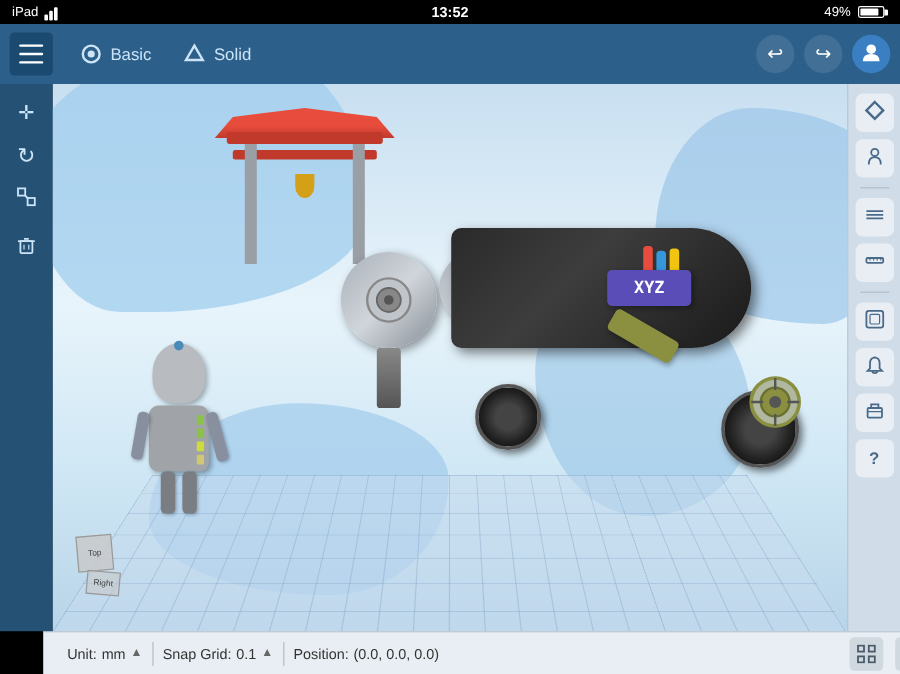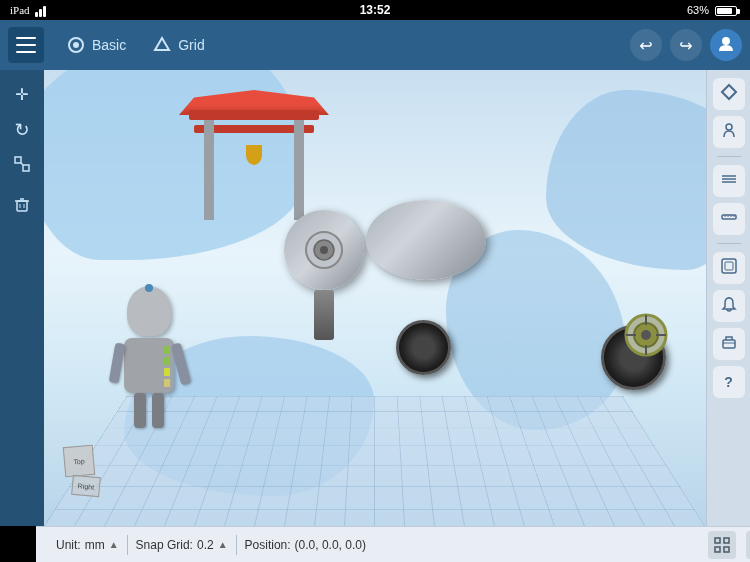--- a/index.html
+++ b/index.html
@@ -4,21 +4,21 @@
   <style>
     * { margin: 0; padding: 0; box-sizing: border-box; }
     body { width: 750px; height: 562px; overflow: hidden; font-family: -apple-system, 'Helvetica Neue', sans-serif; background: #000; }
 
     
     #status-bar {
       width: 750px; height: 20px; background: #000;
       display: flex; align-items: center; justify-content: space-between;
       padding: 0 10px; color: #fff; font-size: 11px;
     }
-    #status-bar .left { display: flex; align-items: center; gap: 5px; font-family: Liberation Serif, serif; }
+    #status-bar .left { display: flex; align-items: center; gap: 5px; }
     #status-bar .center { position: absolute; left: 50%; transform: translateX(-50%); font-size: 12px; font-weight: 600; color: #fff; }
     #status-bar .right { font-size: 11px; color: #fff; }
 
     
     #toolbar {
       width: 750px; height: 50px; background: #2c5f8a;
       display: flex; align-items: center; padding: 0 8px;
     }
     #menu-btn {
       width: 36px; height: 36px; background: #1a4a70; border-radius: 4px;
@@ -299,21 +299,21 @@
   <div class="left">
     <span>iPad</span>
     <span style="display:flex;align-items:flex-end;gap:1px;height:14px;">
       <span style="width:3px;height:5px;background:#fff;border-radius:1px;display:inline-block;"></span>
       <span style="width:3px;height:8px;background:#fff;border-radius:1px;display:inline-block;"></span>
       <span style="width:3px;height:11px;background:#fff;border-radius:1px;display:inline-block;"></span>
     </span>
   </div>
   <div class="center">13:52</div>
   <div class="right">
-    <span>63%</span>
+    <span>49%</span>
     <span style="margin-left:3px;display:inline-flex;align-items:center;">
       <span style="width:22px;height:10px;border:1.5px solid #fff;border-radius:2px;display:inline-flex;padding:1px;align-items:center;">
         <span style="width:85%;height:100%;background:#fff;border-radius:1px;display:block;"></span>
       </span>
       <span style="width:3px;height:5px;background:#fff;border-radius:0 1px 1px 0;display:inline-block;"></span>
     </span>
   </div>
 </div>
 
 <div id="toolbar">
@@ -333,21 +333,21 @@
       </span>
       <span>Basic</span>
     </div>
 
     <div class="tab-item">
       <span class="tab-icon">
         <svg width="18" height="18" viewBox="0 0 18 18">
             <polygon points="9,2 16,14 2,14" fill="none" stroke="#cce4f7" stroke-width="2"></polygon>
           </svg>
       </span>
-      <span>Grid</span>
+      <span>Solid</span>
     </div>
 
 
   </div>
   <div class="toolbar-right">
     <div class="toolbar-btn">
       <span>↩</span>
     </div>
     <div class="toolbar-btn">
       <span>↪</span>
@@ -438,20 +438,29 @@
         <svg width="60" height="60" viewBox="0 0 60 60">
           <circle cx="30" cy="30" r="18" fill="#c0c5cc" stroke="#888" stroke-width="2"></circle>
           <circle cx="30" cy="30" r="10" fill="#888" stroke="#666" stroke-width="1.5"></circle>
           <circle cx="30" cy="30" r="4" fill="#555"></circle>
         </svg>
       </div>
     </div>
 
     <div class="vehicle">
       <div class="vehicle-cylinder"></div>
+      <div class="vehicle-body">
+        <div class="vehicle-bottles">
+          <div class="bottle b1"></div>
+          <div class="bottle b2"></div>
+          <div class="bottle b3"></div>
+        </div>
+        <div class="vehicle-label">XYZ</div>
+        <div class="vehicle-arm"></div>
+      </div>
       <div class="vehicle-wheel-l"></div>
       <div class="vehicle-wheel-r"></div>
 
       <div style="position:absolute;bottom:30px;right:5px;width:50px;height:50px;">
         <svg width="50" height="50" viewBox="0 0 50 50">
           <circle cx="25" cy="25" r="20" fill="#b0b8a0" stroke="#8a9040" stroke-width="3"></circle>
           <circle cx="25" cy="25" r="12" fill="#8a9040" stroke="#6a7030" stroke-width="2"></circle>
           <circle cx="25" cy="25" r="5" fill="#555"></circle>
           <line x1="5" y1="25" x2="15" y2="25" stroke="#555" stroke-width="2"></line>
           <line x1="35" y1="25" x2="45" y2="25" stroke="#555" stroke-width="2"></line>
@@ -543,21 +552,21 @@
 
 <div id="bottom-bar">
   <div class="bottom-section">
     <span>Unit:</span>
     <span>mm</span>
     <span class="bottom-arrow">▲</span>
   </div>
   <div class="bottom-sep"></div>
   <div class="bottom-section">
     <span>Snap Grid:</span>
-    <span>0.2</span>
+    <span>0.1</span>
     <span class="bottom-arrow">▲</span>
   </div>
   <div class="bottom-sep"></div>
   <div class="bottom-section">
     <span>Position:</span>
     <span>(0.0, 0.0, 0.0)</span>
   </div>
   <div class="bottom-right">
     <div class="bottom-icon-btn">
       <svg width="16" height="16" viewBox="0 0 16 16">

